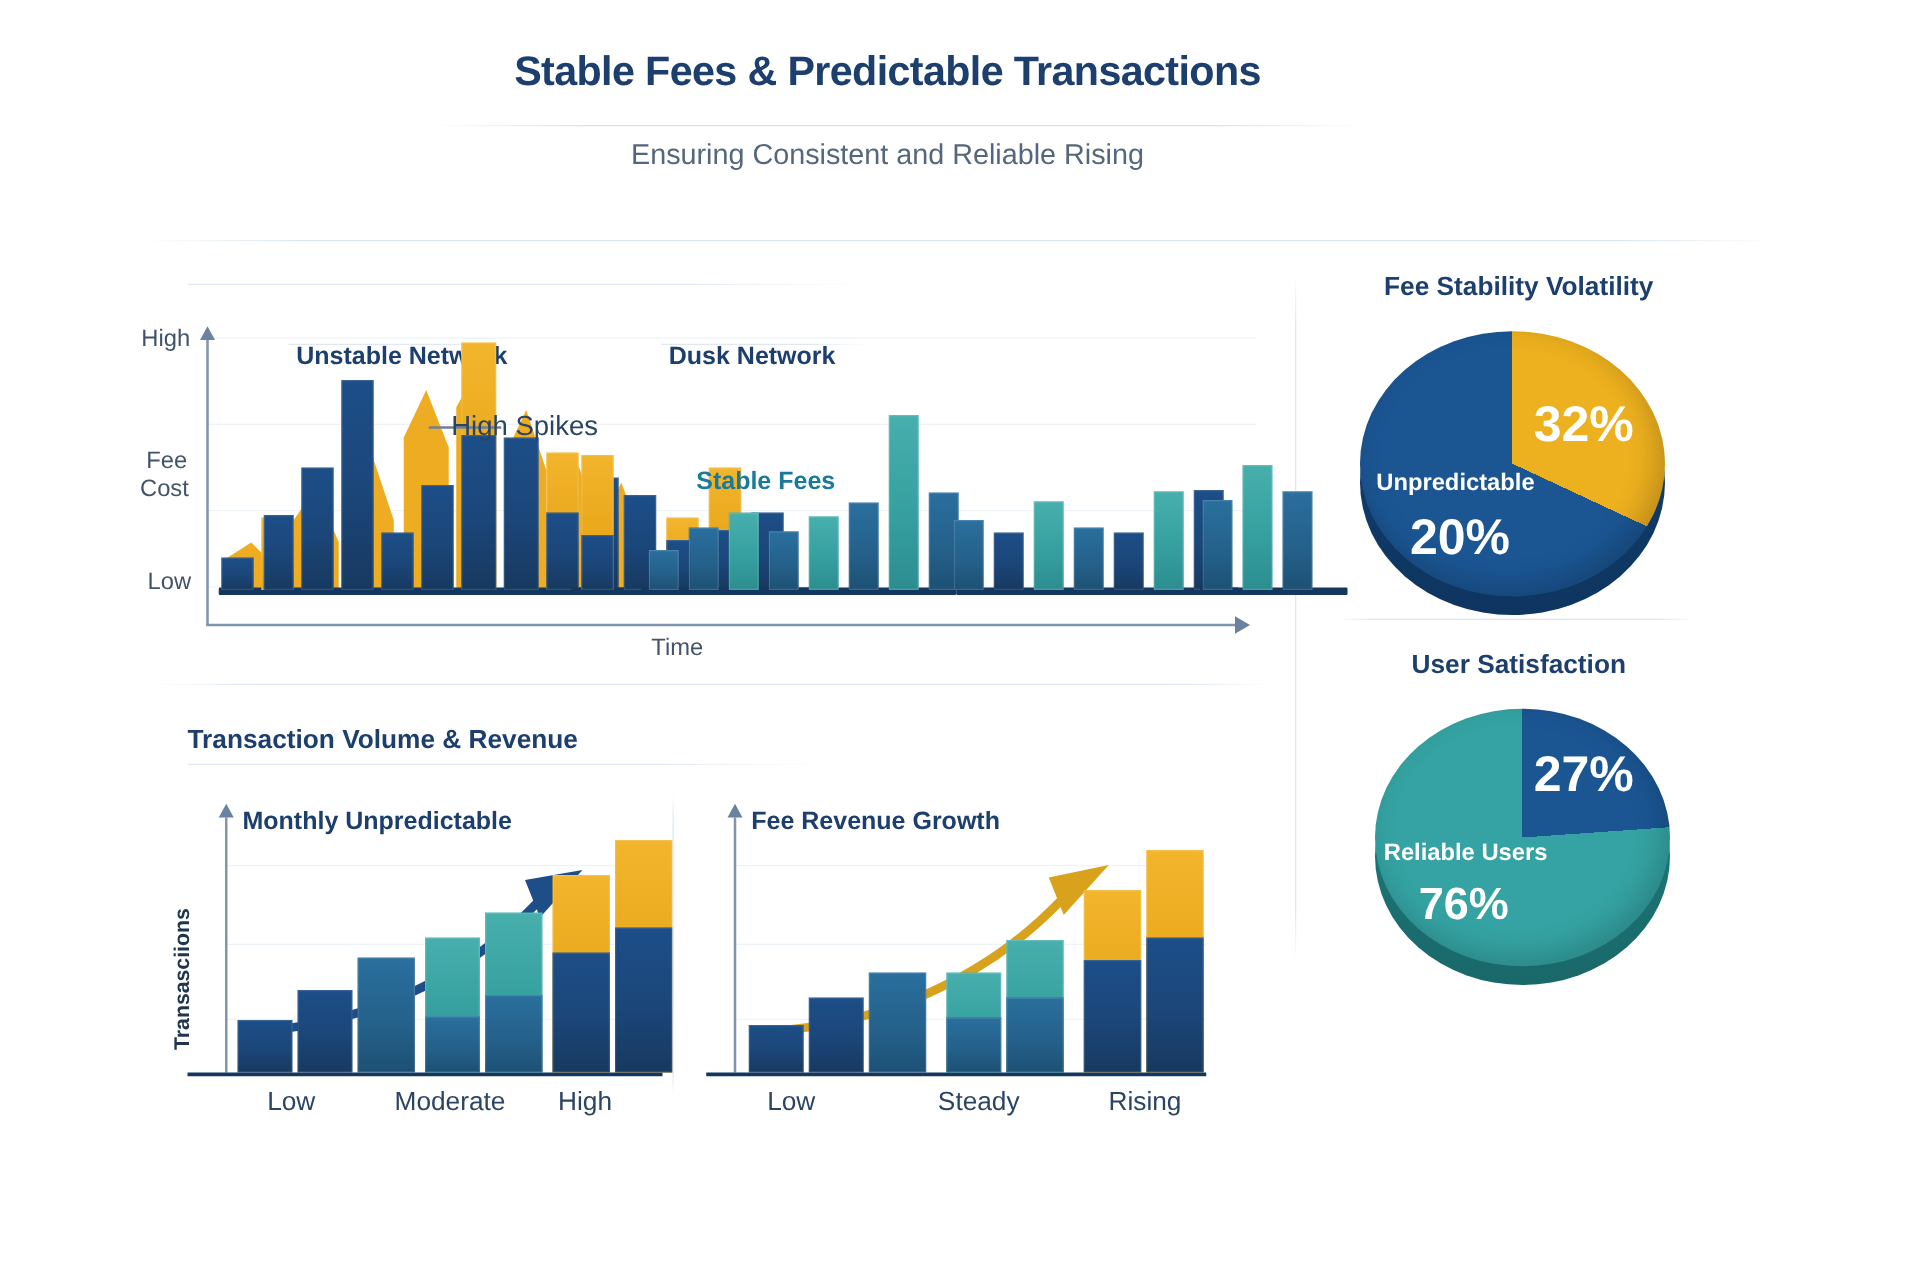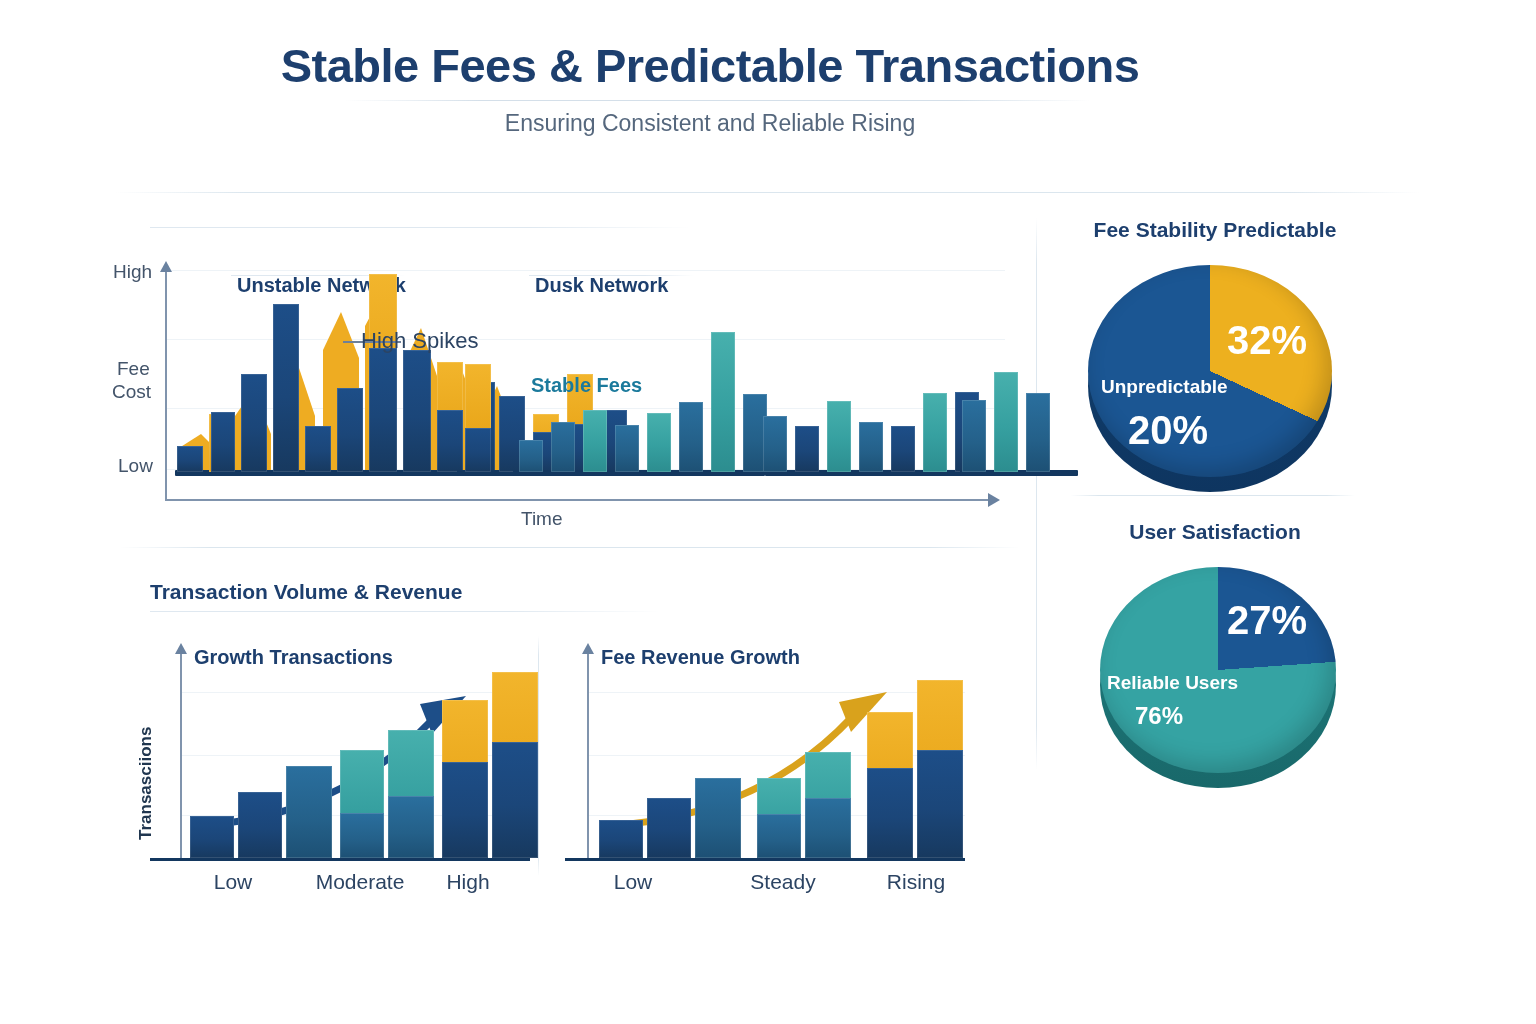--- a/index.html
+++ b/index.html
@@ -6,21 +6,21 @@
   body{
     width:1536px;height:1024px;background:#ffffff;
     font-family:"Liberation Sans", sans-serif;
     overflow:hidden;position:relative;
   }
   .stage{position:absolute;inset:0;}
 
   
   .title{
     position:absolute;left:0;top:38px;width:1420px;text-align:center;
-    font-size:47px;font-weight:bold;color:#1d3f6e;letter-spacing:-.5px;
+    font-size:33px;font-weight:bold;color:#1d3f6e;letter-spacing:-.5px;
   }
   .subtitle{
     position:absolute;left:0;top:110px;width:1420px;text-align:center;
     font-size:23px;color:#55677d;
   }
   .hdr-rule{
     position:absolute;left:345px;top:100px;width:745px;height:1px;
     background:linear-gradient(90deg,rgba(200,215,228,0) 0%,#d4dfe9 18%,#d4dfe9 82%,rgba(200,215,228,0) 100%);
   }
 
@@ -199,21 +199,21 @@
       <div class="bar" style="left:144px;width:26px;height:62px;">
         <div class="seg c-navy" style="bottom:0;height:62px;"></div>
       </div>
     </div>
 
     <div class="anno-line" style="left:178px;top:75px;width:58px;"></div>
     <div class="anno-text" style="left:196px;top:62px;">High Spikes</div>
 
     <div class="ser-label" style="left:370px;top:8px;color:#1d3f6e;">Dusk Network</div>
     <div class="panel-rule" style="position:absolute;left:364px;top:2px;width:165px;"></div>
-    <div class="ser-label" style="left:366px;top:108px;color:#1b7a9c;font-weight:bold;">Stable Fees</div>
+    <div class="ser-label" style="left:392px;top:108px;color:#1b7a9c;font-weight:bold;">Stable Fees</div>
 
     <div style="position:absolute;left:348px;top:0px;width:252px;height:206px;">
       <div class="baseline" style="left:0px;bottom:-4px;width:252px;"></div>
       <div class="bar c-steel" style="left:6px;width:24px;height:32px;"></div>
       <div class="bar c-steel" style="left:38px;width:24px;height:50px;"></div>
       <div class="bar c-teal" style="left:70px;width:24px;height:62px;"></div>
       <div class="bar c-steel" style="left:102px;width:24px;height:47px;"></div>
       <div class="bar c-teal" style="left:134px;width:24px;height:59px;"></div>
       <div class="bar c-steel" style="left:166px;width:24px;height:70px;"></div>
       <div class="bar c-teal" style="left:198px;width:24px;height:140px;"></div>
@@ -252,21 +252,21 @@
 
   <div class="plot" style="left:150px;top:640px;width:380px;height:230px;">
     <div class="gridline" style="top:52px;left:30px;"></div>
     <div class="gridline" style="top:115px;left:30px;"></div>
     <div class="gridline" style="top:175px;left:30px;"></div>
 
     <div class="axis-v" style="left:30px;top:14px;height:204px;"></div>
     <div class="axis-arrow-up" style="left:25px;top:3px;"></div>
     <div class="axis-h" style="left:0px;top:218px;width:380px;background:#13375f;height:3px;"></div>
 
-    <div class="ser-label" style="left:44px;top:6px;color:#1d3f6e;">Growth Transactions</div>
+    <div class="ser-label" style="left:44px;top:6px;color:#1d3f6e;">Monthly Unpredictable</div>
 
     <svg style="position:absolute;left:30px;top:20px;" width="320" height="180">
       <path d="M24,165 C110,160 190,125 252,60" stroke="#1d4e88" stroke-width="7" fill="none" stroke-linecap="round"></path>
       <polygon points="252,74 286,36 240,44" fill="#1d4e88"></polygon>
     </svg>
 
     <div style="position:absolute;left:34px;bottom:12px;width:340px;height:200px;">
       <div class="bar" style="left:6px;width:44px;height:42px;">
         <div class="seg c-navy" style="bottom:0;height:42px;"></div>
       </div>
@@ -346,21 +346,21 @@
         <div class="seg c-navy" style="bottom:0;height:108px;"></div>
       </div>
     </div>
   </div>
 
   <div class="cat" style="left:590px;top:870px;width:86px;">Low</div>
   <div class="cat" style="left:728px;top:870px;width:110px;">Steady</div>
   <div class="cat" style="left:866px;top:870px;width:100px;">Rising</div>
 
   <div class="pie-wrap" style="left:1065px;top:218px;width:300px;height:270px;">
-    <div class="pie-title" style="top:0px;">Fee Stability Predictable</div>
+    <div class="pie-title" style="top:0px;">Fee Stability Volatility</div>
 
     <div class="pie-slab" style="left:23px;top:62px;width:244px;height:212px;
                 background:linear-gradient(180deg,#11406f 0%,#0e3560 100%);"></div>
 
     <div class="pie-face" style="left:23px;top:47px;width:244px;height:212px;
                 background:conic-gradient(#edb01f 0deg 115deg, #1b5693 115deg 360deg);
                 box-shadow:inset -6px -8px 22px rgba(0,0,0,.20);"></div>
 
     <div class="pie-name" style="left:36px;top:158px;font-size:19px;">Unpredictable</div>
     <div class="pie-pct" style="left:63px;top:190px;font-size:40px;">20%</div>
@@ -370,17 +370,17 @@
   <div class="pie-wrap" style="left:1065px;top:520px;width:300px;height:270px;">
     <div class="pie-title" style="top:0px;">User Satisfaction</div>
 
     <div class="pie-slab" style="left:35px;top:62px;width:236px;height:206px;
                 background:linear-gradient(180deg,#1f7f80 0%,#19686a 100%);"></div>
     <div class="pie-face" style="left:35px;top:47px;width:236px;height:206px;
                 background:conic-gradient(#1b5693 0deg 86deg, #35a3a3 86deg 360deg);
                 box-shadow:inset -6px -8px 22px rgba(0,0,0,.18);"></div>
 
     <div class="pie-name" style="left:42px;top:152px;font-size:19px;">Reliable Users</div>
-    <div class="pie-pct" style="left:70px;top:182px;font-size:24px;">76%</div>
+    <div class="pie-pct" style="left:70px;top:182px;font-size:36px;">76%</div>
     <div class="pie-pct" style="left:162px;top:78px;font-size:40px;">27%</div>
   </div>
 
 </div>
 
 </body></html>

